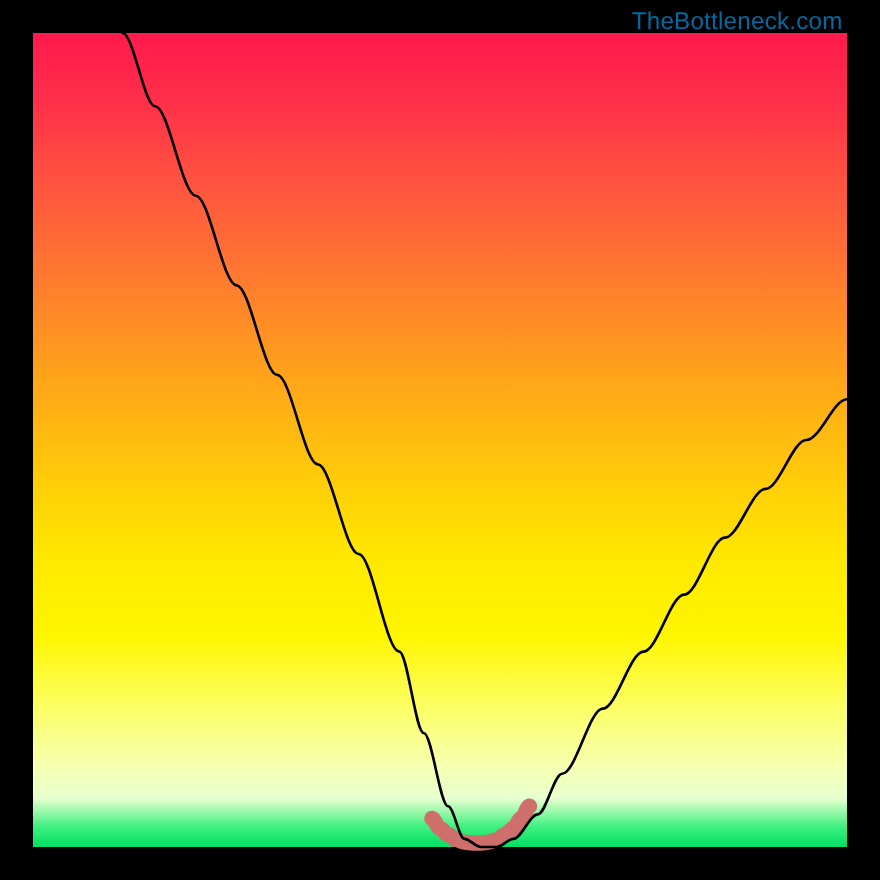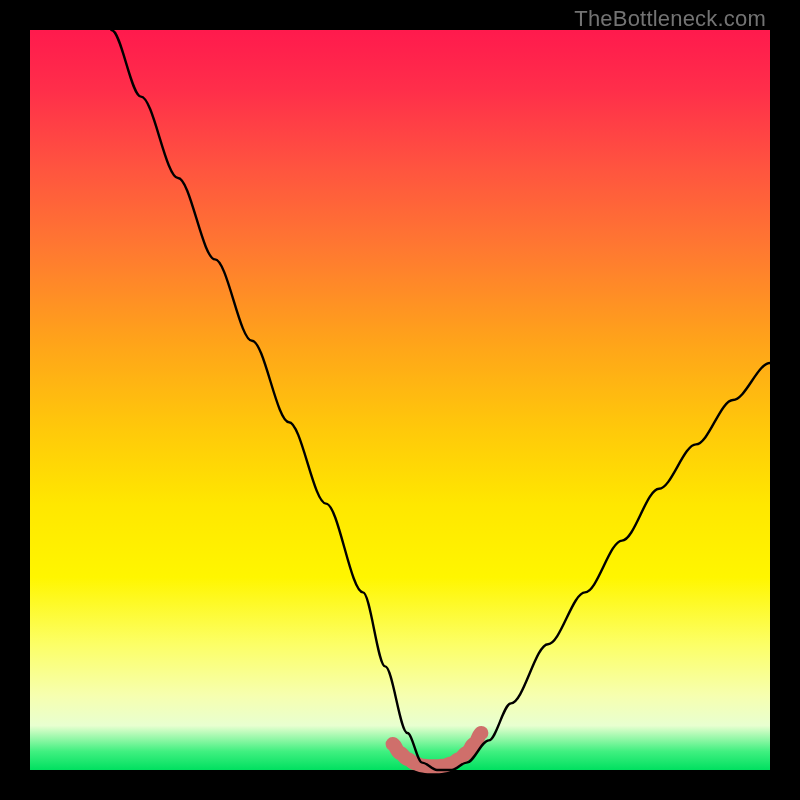--- a/index.html
+++ b/index.html
@@ -38,21 +38,21 @@
       #f6ffb0 90%,
       #e8ffd0 94%,
       #40f080 97.5%,
       #00e060 100%
     );
   }
   .watermark {
     position: absolute;
     top: 6px;
     right: 34px;
-    color: #737373;
+    color: #0369a1;
     font-size: 22px;
     font-weight: 500;
     letter-spacing: 0.2px;
     user-select: none;
   }
   svg.curve {
     position: absolute;
     left: 0;
     top: 0;
     width: 740px;

